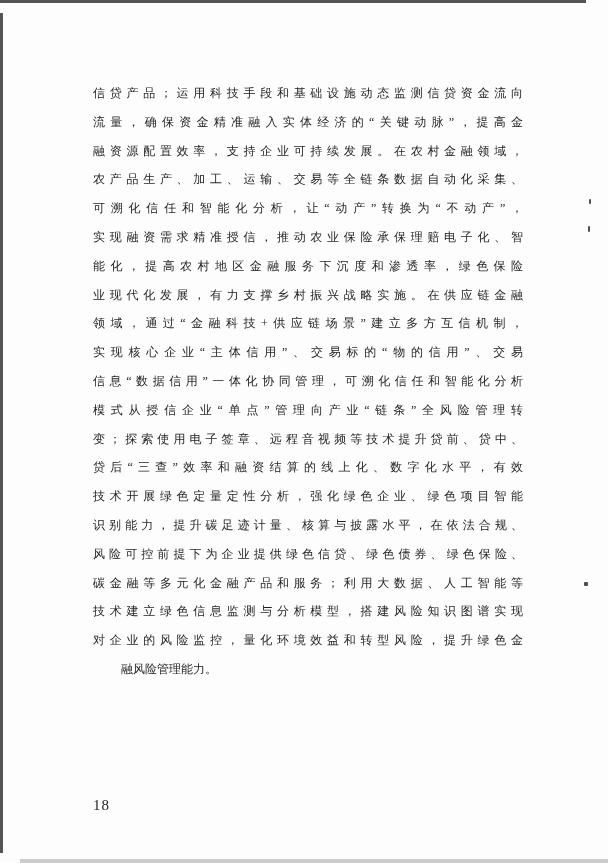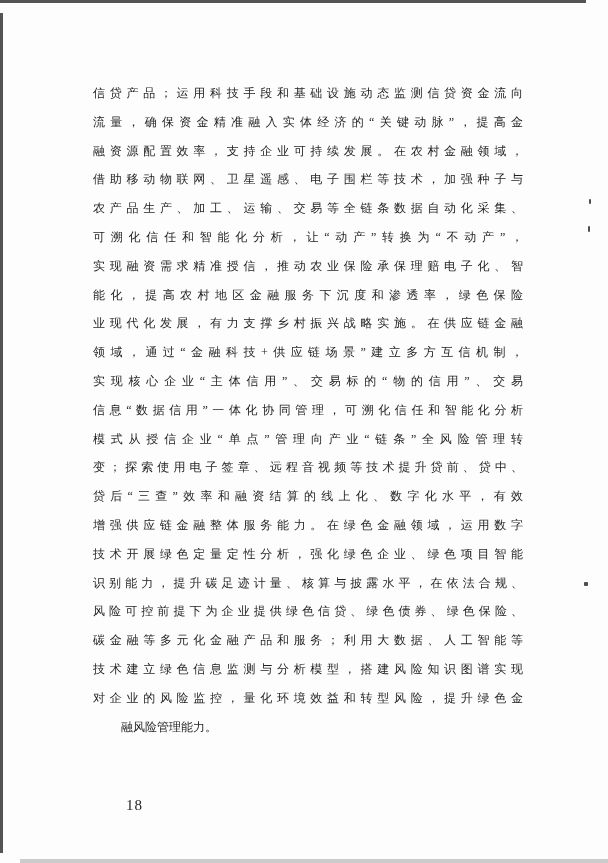--- a/index.html
+++ b/index.html
@@ -66,52 +66,49 @@
     text-indent: 27px;
   }
   .page-number {
     position: absolute;
     left: 93px;
     top: 796px;
     font-size: 15px;
     line-height: 18px;
     color: var(--ink, #1f1f1f);
     letter-spacing: 1px;
-    margin-left: 33px;
   }
 </style>
 </head>
 <body>
 
 <div class="page">
   <div class="edge-top"></div>
   <div class="edge-left"></div>
   <div class="edge-bottom"></div>
 
   <div class="speck s1"></div>
   <div class="speck s2"></div>
   <div class="speck s3"></div>
 
   <div class="text-block">
       <div class="text-line">信贷产品；运用科技手段和基础设施动态监测信贷资金流向</div>
       <div class="text-line">流量，确保资金精准融入实体经济的“关键动脉”，提高金</div>
       <div class="text-line">融资源配置效率，支持企业可持续发展。在农村金融领域，</div>
-      <div class="text-line">借助移动物联网、卫星遥感、电子围栏等技术，加强种子与</div>
       <div class="text-line">农产品生产、加工、运输、交易等全链条数据自动化采集、</div>
       <div class="text-line">可溯化信任和智能化分析，让“动产”转换为“不动产”，</div>
       <div class="text-line">实现融资需求精准授信，推动农业保险承保理赔电子化、智</div>
       <div class="text-line">能化，提高农村地区金融服务下沉度和渗透率，绿色保险</div>
       <div class="text-line">业现代化发展，有力支撑乡村振兴战略实施。在供应链金融</div>
       <div class="text-line">领域，通过“金融科技+供应链场景”建立多方互信机制，</div>
       <div class="text-line">实现核心企业“主体信用”、交易标的“物的信用”、交易</div>
       <div class="text-line">信息“数据信用”一体化协同管理，可溯化信任和智能化分析</div>
       <div class="text-line">模式从授信企业“单点”管理向产业“链条”全风险管理转</div>
       <div class="text-line">变；探索使用电子签章、远程音视频等技术提升贷前、贷中、</div>
       <div class="text-line">贷后“三查”效率和融资结算的线上化、数字化水平，有效</div>
-      <div class="text-line">增强供应链金融整体服务能力。在绿色金融领域，运用数字</div>
       <div class="text-line">技术开展绿色定量定性分析，强化绿色企业、绿色项目智能</div>
       <div class="text-line">识别能力，提升碳足迹计量、核算与披露水平，在依法合规、</div>
       <div class="text-line">风险可控前提下为企业提供绿色信贷、绿色债券、绿色保险、</div>
       <div class="text-line">碳金融等多元化金融产品和服务；利用大数据、人工智能等</div>
       <div class="text-line">技术建立绿色信息监测与分析模型，搭建风险知识图谱实现</div>
       <div class="text-line">对企业的风险监控，量化环境效益和转型风险，提升绿色金</div>
       <div class="text-line no-justify">融风险管理能力。</div>
     </div>
 
   <div class="page-number">18</div>

